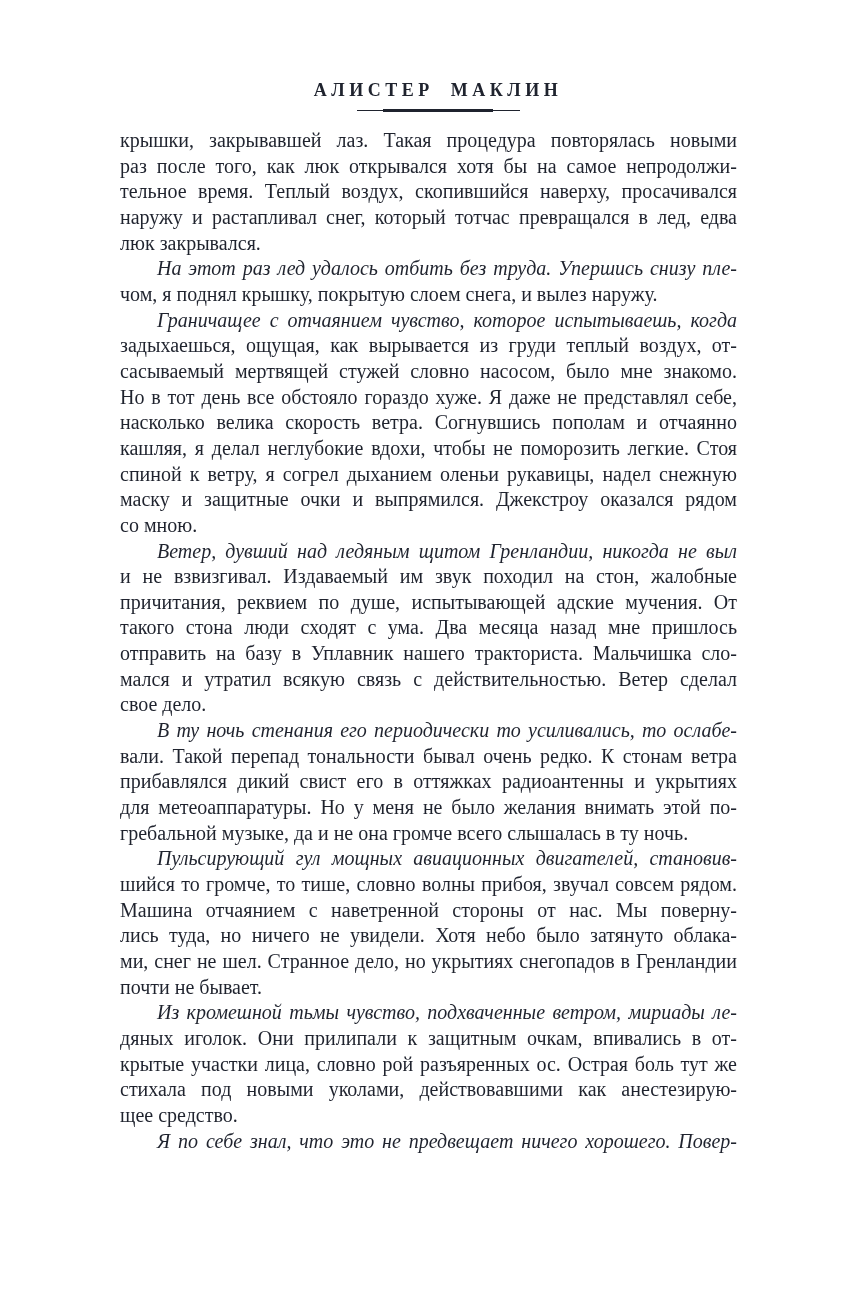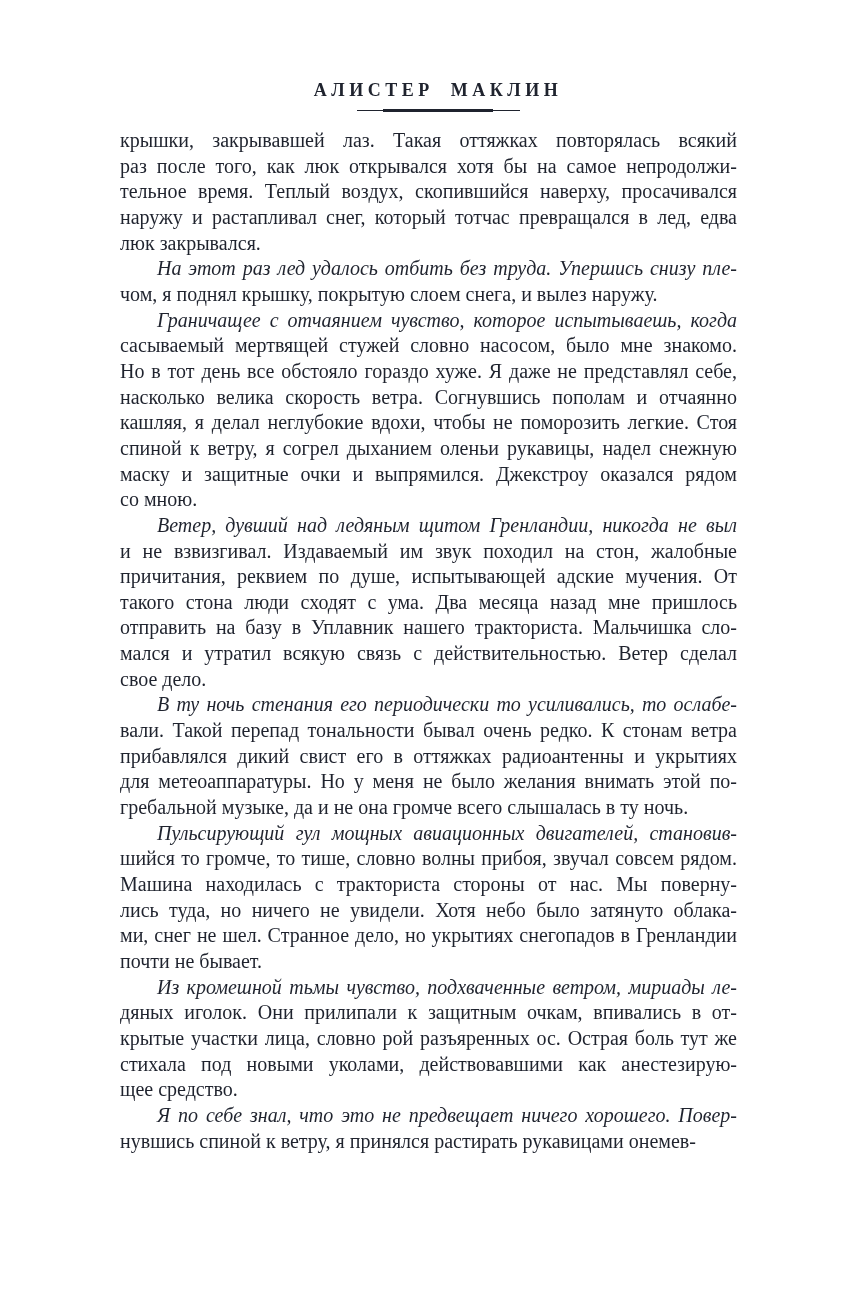--- a/index.html
+++ b/index.html
@@ -91,32 +91,33 @@
 
   <div class="running-head">АЛИСТЕР МАКЛИН</div>
 
   <div class="header-rule">
     <span class="thin"></span>
     <span class="thick"></span>
   </div>
 
   <div class="body-text" id="body-text">
       <div class="paragraph">
-        <div class="line first">крышки, закрывавшей лаз. Такая оттяжках повторялась всякий</div>
+        <div class="line first">крышки, закрывавшей лаз. Такая процедура повторялась новыми</div>
         <div class="line">раз после того, как люк открывался хотя бы на самое непродолжи-</div>
         <div class="line">тельное время. Теплый воздух, скопившийся наверху, просачивался</div>
         <div class="line">наружу и растапливал снег, который тотчас превращался в лед, едва</div>
         <div class="line last">люк закрывался.</div>
       </div>
       <div class="paragraph indent">
         <div class="line first">На этот раз лед удалось отбить без труда. Упершись снизу пле-</div>
         <div class="line last">чом, я поднял крышку, покрытую слоем снега, и вылез наружу.</div>
       </div>
       <div class="paragraph indent">
         <div class="line first">Граничащее с отчаянием чувство, которое испытываешь, когда</div>
+        <div class="line">задыхаешься, ощущая, как вырывается из груди теплый воздух, от-</div>
         <div class="line">сасываемый мертвящей стужей словно насосом, было мне знакомо.</div>
         <div class="line">Но в тот день все обстояло гораздо хуже. Я даже не представлял себе,</div>
         <div class="line">насколько велика скорость ветра. Согнувшись пополам и отчаянно</div>
         <div class="line">кашляя, я делал неглубокие вдохи, чтобы не поморозить легкие. Стоя</div>
         <div class="line">спиной к ветру, я согрел дыханием оленьи рукавицы, надел снежную</div>
         <div class="line">маску и защитные очки и выпрямился. Джекстроу оказался рядом</div>
         <div class="line last">со мною.</div>
       </div>
       <div class="paragraph indent">
         <div class="line first">Ветер, дувший над ледяным щитом Гренландии, никогда не выл</div>
@@ -130,21 +131,21 @@
       <div class="paragraph indent">
         <div class="line first">В ту ночь стенания его периодически то усиливались, то ослабе-</div>
         <div class="line">вали. Такой перепад тональности бывал очень редко. К стонам ветра</div>
         <div class="line">прибавлялся дикий свист его в оттяжках радиоантенны и укрытиях</div>
         <div class="line">для метеоаппаратуры. Но у меня не было желания внимать этой по-</div>
         <div class="line last">гребальной музыке, да и не она громче всего слышалась в ту ночь.</div>
       </div>
       <div class="paragraph indent">
         <div class="line first">Пульсирующий гул мощных авиационных двигателей, становив-</div>
         <div class="line">шийся то громче, то тише, словно волны прибоя, звучал совсем рядом.</div>
-        <div class="line">Машина находилась с тракториста стороны от нас. Мы поверну-</div>
+        <div class="line">Машина отчаянием с наветренной стороны от нас. Мы поверну-</div>
         <div class="line">лись туда, но ничего не увидели. Хотя небо было затянуто облака-</div>
         <div class="line">ми, снег не шел. Странное дело, но укрытиях снегопадов в Гренландии</div>
         <div class="line last">почти не бывает.</div>
       </div>
       <div class="paragraph indent">
         <div class="line first">Из кромешной тьмы чувство, подхваченные ветром, мириады ле-</div>
         <div class="line">дяных иголок. Они прилипали к защитным очкам, впивались в от-</div>
         <div class="line">крытые участки лица, словно рой разъяренных ос. Острая боль тут же</div>
         <div class="line">стихала под новыми уколами, действовавшими как анестезирую-</div>
         <div class="line last">щее средство.</div>

